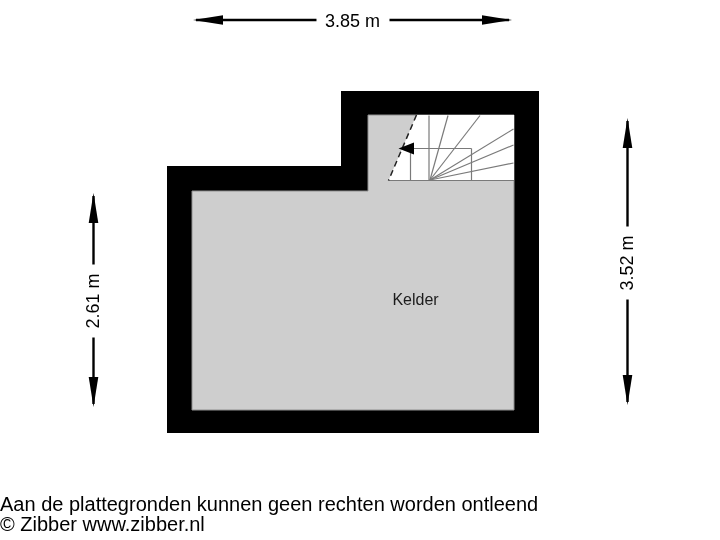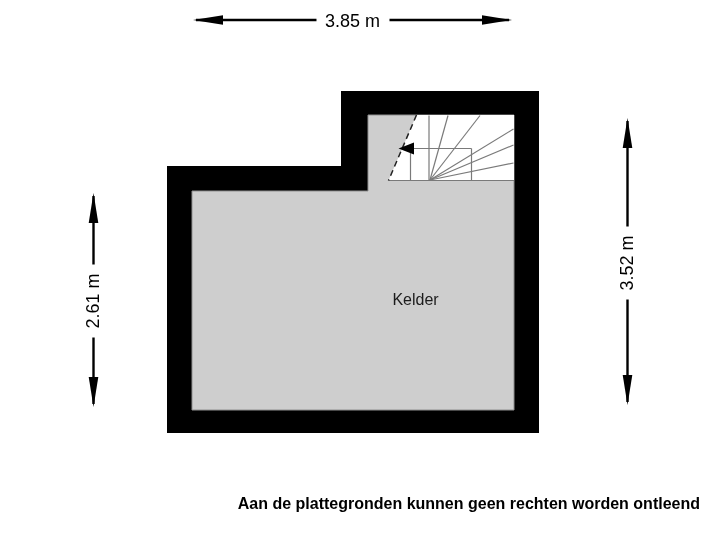--- a/index.html
+++ b/index.html
@@ -45,23 +45,23 @@
     font-size: 16px;
     color: #1c1c1c;
     white-space: nowrap;
     margin-left: 48px;
   }
   .footer {
     position: absolute;
     left: 0;
     top: 494px;
     width: 700px;
-    text-align: right;
-    font-size: 16px;
-    font-weight: 700;
+    text-align: left;
+    font-size: 20px;
+    font-weight: 400;
     color: #000000;
     line-height: 20px;
   }
 </style>
 </head>
 <body>
 
 <div id="canvas">
 
   <svg id="plan-svg" width="720" height="540" viewBox="0 0 720 540">
@@ -116,15 +116,16 @@
   <div class="dim-label horizontal" style="left:352.5px; top:20.5px;">3.85 m</div>
 
   <div class="dim-label vertical" style="left:92.5px; top:300.5px;">2.61 m</div>
 
   <div class="dim-label vertical" style="left:626.5px; top:262.5px;">3.52 m</div>
 
   <div class="room-label" style="left:367.5px; top:299.5px;">Kelder</div>
 
   <div class="footer">
     <div>Aan de plattegronden kunnen geen rechten worden ontleend</div>
+    <div>© Zibber www.zibber.nl</div>
   </div>
 
 </div>
 
 </body></html>

